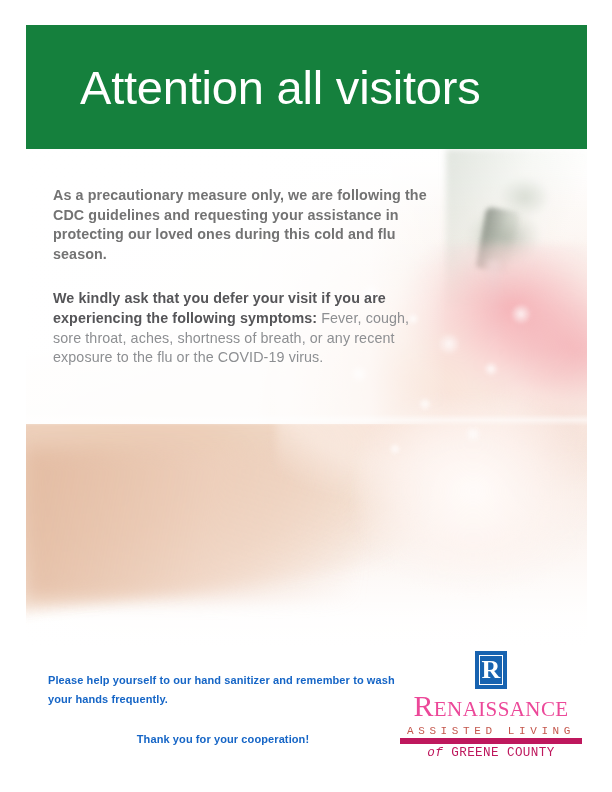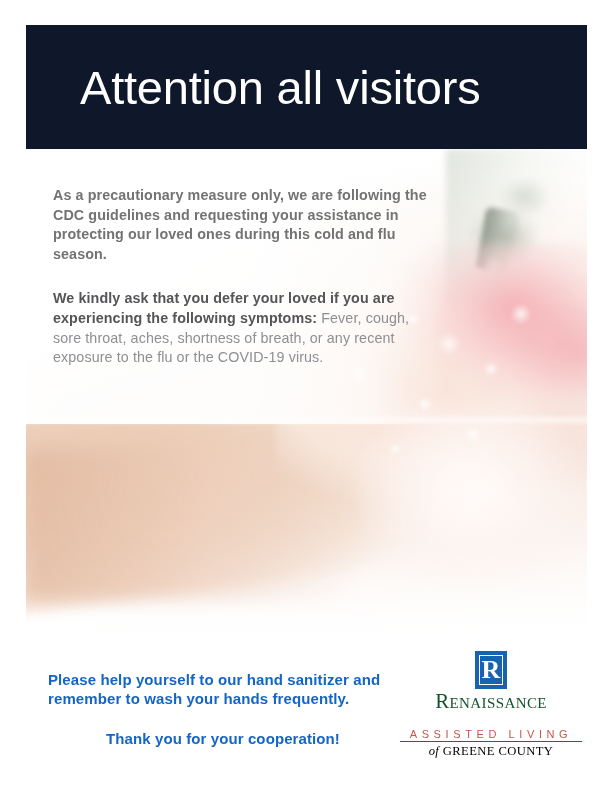--- a/index.html
+++ b/index.html
@@ -18,21 +18,21 @@
     overflow: hidden;
   }
 
   
   .banner {
     position: absolute;
     left: 26px;
     top: 25px;
     width: 561px;
     height: 124px;
-    background: #0f172a;
+    background: #15803d;
     z-index: 5;
   }
   .banner-title {
     position: absolute;
     left: 54px;
     top: 50%;
     transform: translateY(-50%);
     color: #ffffff;
     font-family: "Liberation Sans", sans-serif;
     font-weight: 300;
@@ -236,21 +236,21 @@
   
   .footer-copy {
     position: absolute;
     left: 48px;
     top: 671px;
     width: 350px;
     z-index: 10;
   }
   .footer-line {
     color: #1565c6;
-    font-size: 15px;
+    font-size: 11px;
     font-weight: bold;
     line-height: 18.5px;
     letter-spacing: 0.1px;
     margin: 0;
   }
   .footer-thanks {
     margin: 0;
     padding-top: 22px;
     text-align: center;
   }
@@ -289,40 +289,40 @@
     position: relative;
     color: #ffffff;
     font-family: "Liberation Serif", serif;
     font-weight: bold;
     font-size: 26px;
     line-height: 1;
     z-index: 2;
   }
   .logo-name {
     font-family: "Liberation Serif", serif;
-    color: #14532d;
-    font-size: 21px;
+    color: #ec4899;
+    font-size: 30px;
     line-height: 1.02;
     font-variant: small-caps;
     letter-spacing: 0.4px;
     white-space: nowrap;
   }
   .logo-sub {
-    font-family: Liberation Sans, sans-serif;
+    font-family: Liberation Mono, monospace;
     color: #c4564c;
     font-size: 11px;
     letter-spacing: 4.6px;
     padding: 2px 0 1px 0;
-    border-bottom: 1px solid #be185d;
-    margin: 14px 4px 0 4px;
+    border-bottom: 6px solid #be185d;
+    margin: 1px 4px 0 4px;
     white-space: nowrap;
   }
   .logo-county {
-    font-family: Liberation Serif, serif;
-    color: #000000;
+    font-family: Liberation Mono, monospace;
+    color: #be185d;
     font-size: 12.6px;
     letter-spacing: 0.4px;
     padding-top: 2px;
     white-space: nowrap;
   }
   .logo-county .of {
     font-style: italic;
   }
 </style>
 </head>
@@ -344,21 +344,21 @@
     <div class="copy-veil"></div>
   </div>
 
   <div class="banner">
     <div class="banner-title">Attention all visitors</div>
   </div>
 
   <div class="copy">
     <p class="para-blue">As a precautionary measure only, we are following the CDC guidelines and requesting your assistance in protecting our loved ones during this cold and flu season.</p>
     <p class="para-second">
-      <span class="lead-dark">We kindly ask that you defer your loved if you are experiencing the following symptoms:</span><span class="symptoms"> Fever, cough, sore throat, aches, shortness of breath, or any recent exposure to the flu or the COVID-19 virus.</span>
+      <span class="lead-dark">We kindly ask that you defer your visit if you are experiencing the following symptoms:</span><span class="symptoms"> Fever, cough, sore throat, aches, shortness of breath, or any recent exposure to the flu or the COVID-19 virus.</span>
     </p>
   </div>
 
   <div class="footer-copy">
     <p class="footer-line">Please help yourself to our hand sanitizer and remember to wash your hands frequently.</p>
     <p class="footer-line footer-thanks">Thank you for your cooperation!</p>
   </div>
 
   <div class="logo">
     <div class="logo-mark">

